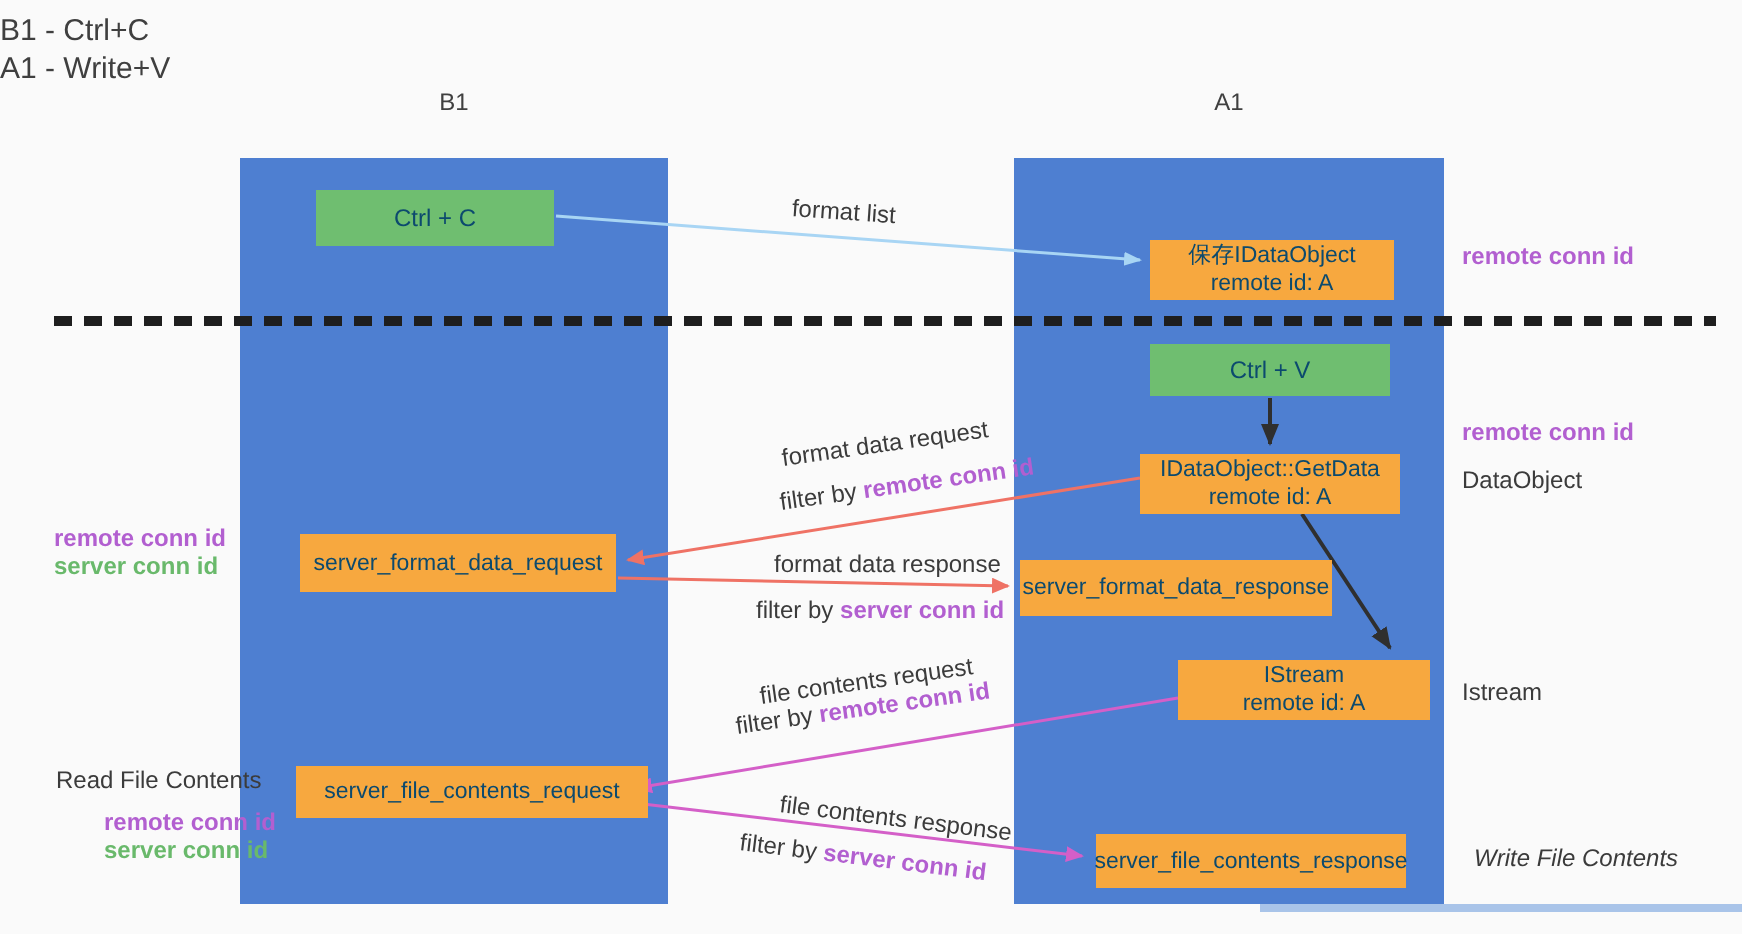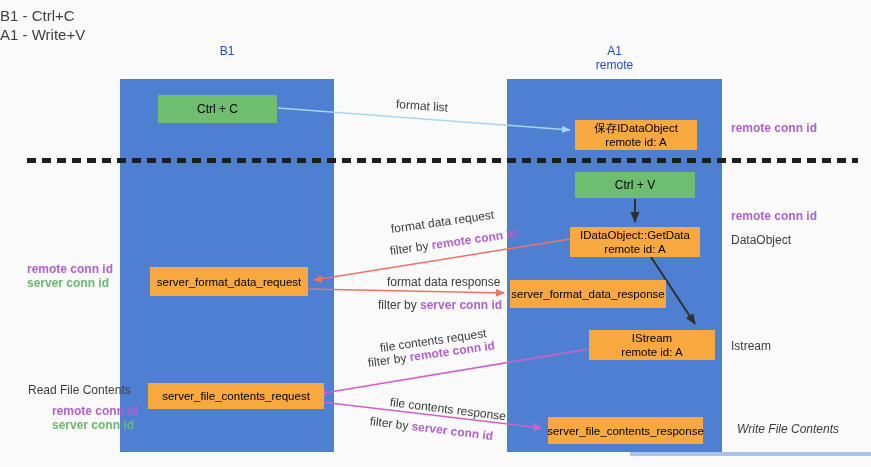--- a/index.html
+++ b/index.html
@@ -6,25 +6,25 @@
   .canvas {
     position:relative; width:871px; height:467px; background:#fafafa;
     font-family:"Liberation Sans", sans-serif; overflow:hidden;
   }
   .title-block { position:absolute; left:0; top:6px; width:852px; text-align:left;
     font-size:15px; color:#3f3f3f; line-height:19px; }
   .lane { position:absolute; top:79px; height:373px; background:#4e7fd1; }
   .lane-left  { left:120px; width:214px; }
   .lane-right { left:507px; width:215px; }
   .lane-header { position:absolute; top:44px; text-align:center; font-size:12px;
-    color:#1d4ed8; line-height:14px; }
+    color:#404040; line-height:14px; }
   .hdr-left  { left:120px; width:214px; }
   .hdr-right { left:507px; width:215px; }
   .node { position:absolute; display:flex; flex-direction:column; align-items:center;
-    justify-content:center; color:#000000; text-align:center; font-size:11.5px;
+    justify-content:center; color:#0c4a6e; text-align:center; font-size:11.5px;
     line-height:14px; white-space:nowrap; }
   .node.orange { background:#f7a83f; }
   .node.green  { background:#6fbe70; }
   .lbl { position:absolute; font-size:12px; color:#3b3b3b; white-space:nowrap; }
   .bold-purple { color:#b25fd0; font-weight:bold; }
   .bold-green  { color:#69b96b; font-weight:bold; }
   .rot-neg { transform:rotate(-8deg); transform-origin:left center; }
   .rot-pos { transform:rotate(7deg);  transform-origin:left center; }
   .rot-sl  { transform:rotate(4deg);  transform-origin:left center; }
   .dashed-line { position:absolute; left:27px; top:158px; width:831px; height:5px;
@@ -41,21 +41,20 @@
   <div class="title-block">
     <div>B1 - Ctrl+C</div>
     <div>A1 - Write+V</div>
   </div>
 
   <div class="lane-header hdr-left">
     <div>B1</div>
   </div>
   <div class="lane-header hdr-right">
     <div>A1</div>
-    <div>remote</div>
   </div>
 
   <div class="lane lane-left"></div>
   <div class="lane lane-right"></div>
 
   <div class="dashed-line"></div>
 
   <svg class="overlay" width="871" height="467" viewBox="0 0 871 467">
     <defs>
       <marker id="m-blue" markerUnits="userSpaceOnUse" markerWidth="10" markerHeight="8" refX="8" refY="3.5" orient="auto">

